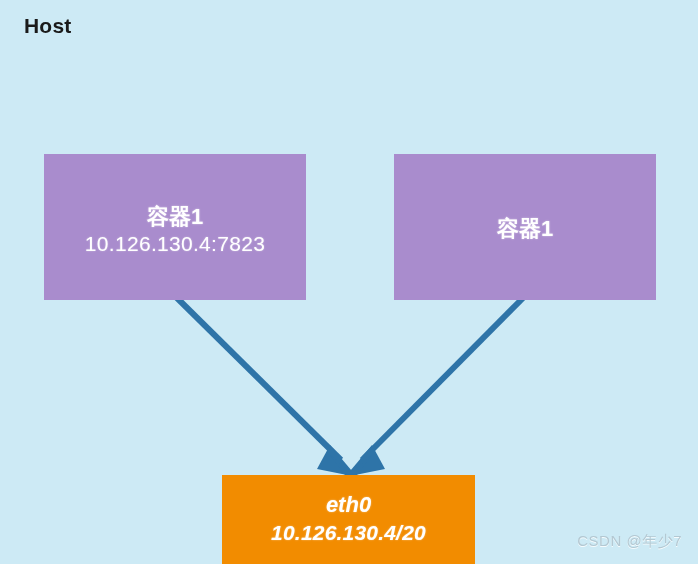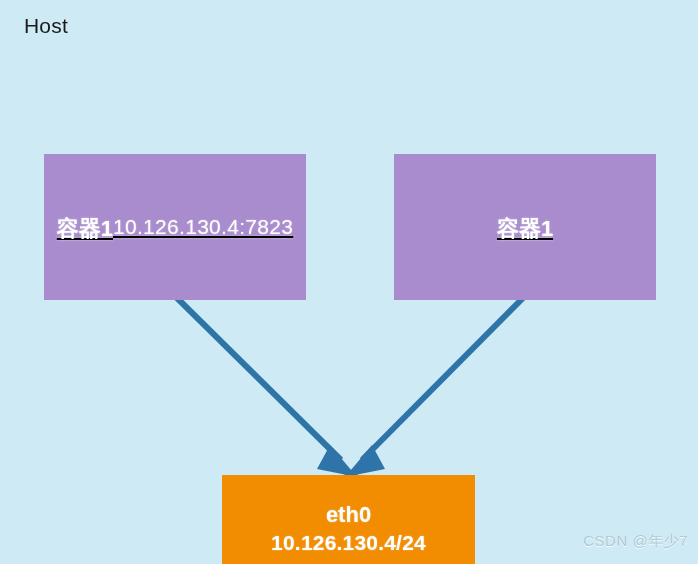--- a/index.html
+++ b/index.html
@@ -15,44 +15,44 @@
     overflow: hidden;
     font-family: "Liberation Sans", "DejaVu Sans", sans-serif;
   }
 
   
   #host-title {
     position: absolute;
     left: 24px;
     top: 14px;
     font-size: 21px;
-    font-weight: normal;
+    font-weight: bold;
     color: #1a1a1a;
     letter-spacing: 0.2px;
     text-align: right;
   }
 
   
   #arrows-layer {
     position: absolute;
     left: 0;
     top: 0;
     width: 698px;
     height: 564px;
   }
 
   
   .container-box {
     position: absolute;
     background: #a98ccd;
     box-sizing: border-box;
     display: flex;
+    flex-direction: column;
     align-items: center;
     justify-content: center;
-    text-decoration: underline;
   }
   #container-box-1 {
     left: 44px;
     top: 154px;
     width: 262px;
     height: 146px;
   }
   #container-box-2 {
     left: 394px;
     top: 154px;
@@ -79,41 +79,42 @@
     left: 222px;
     top: 475px;
     width: 253px;
     height: 89px;
     background: #f28c00;
     box-sizing: border-box;
     display: flex;
     flex-direction: column;
     align-items: center;
     justify-content: flex-start;
-    padding-top: 27px;
+    padding-top: 17px;
+    font-style: italic;
   }
   #eth-name {
     font-size: 22px;
     font-weight: bold;
     color: #ffffff;
     text-shadow: 0 0 2px rgba(255,255,255,0.5);
   }
   #eth-addr {
     font-size: 21px;
     font-weight: bold;
     color: #ffffff;
     text-shadow: 0 0 2px rgba(255,255,255,0.45);
     margin-top: 3px;
     letter-spacing: 0.2px;
   }
 
   
   #watermark {
     position: absolute;
-    right: 10px;
+    right: 16px;
     bottom: 13px;
     font-size: 15px;
     color: #b3c8d2;
     text-shadow: 0 1px 0 rgba(255,255,255,0.8);
     letter-spacing: 0.5px;
     white-space: nowrap;
   }
 </style>
 </head>
 <body>
@@ -143,18 +144,18 @@
     <div class="container-name">容器1</div>
     <div class="container-addr">10.126.130.4:7823</div>
   </div>
 
   <div class="container-box" id="container-box-2">
     <div class="container-name">容器1</div>
   </div>
 
   <div id="eth-box">
     <div id="eth-name">eth0</div>
-    <div id="eth-addr">10.126.130.4/24</div>
+    <div id="eth-addr">10.126.130.4/20</div>
   </div>
 
   <div id="watermark">CSDN @年少7</div>
 
 </div>
 
 </body></html>

